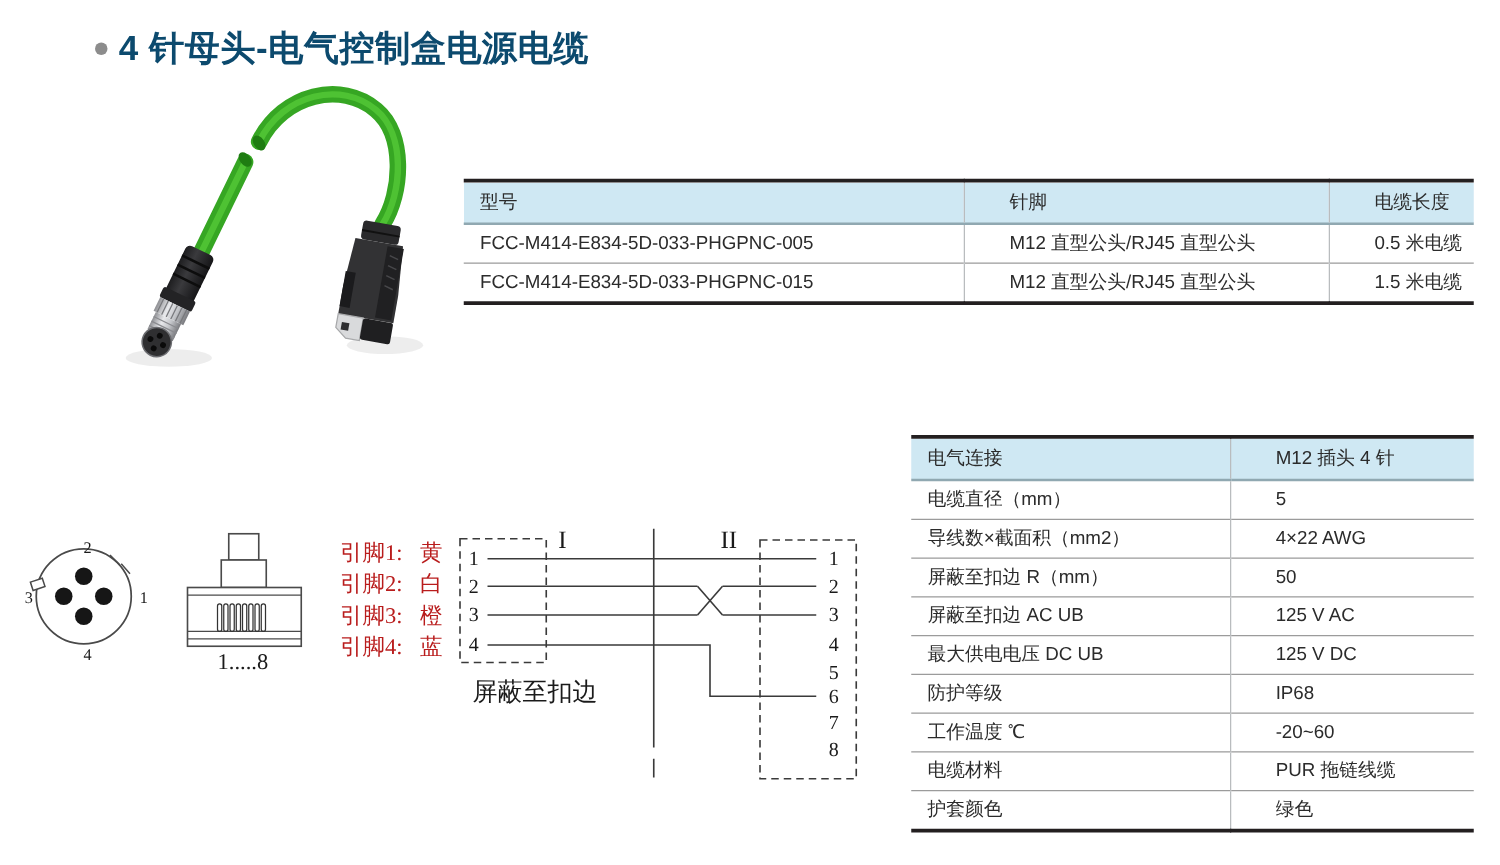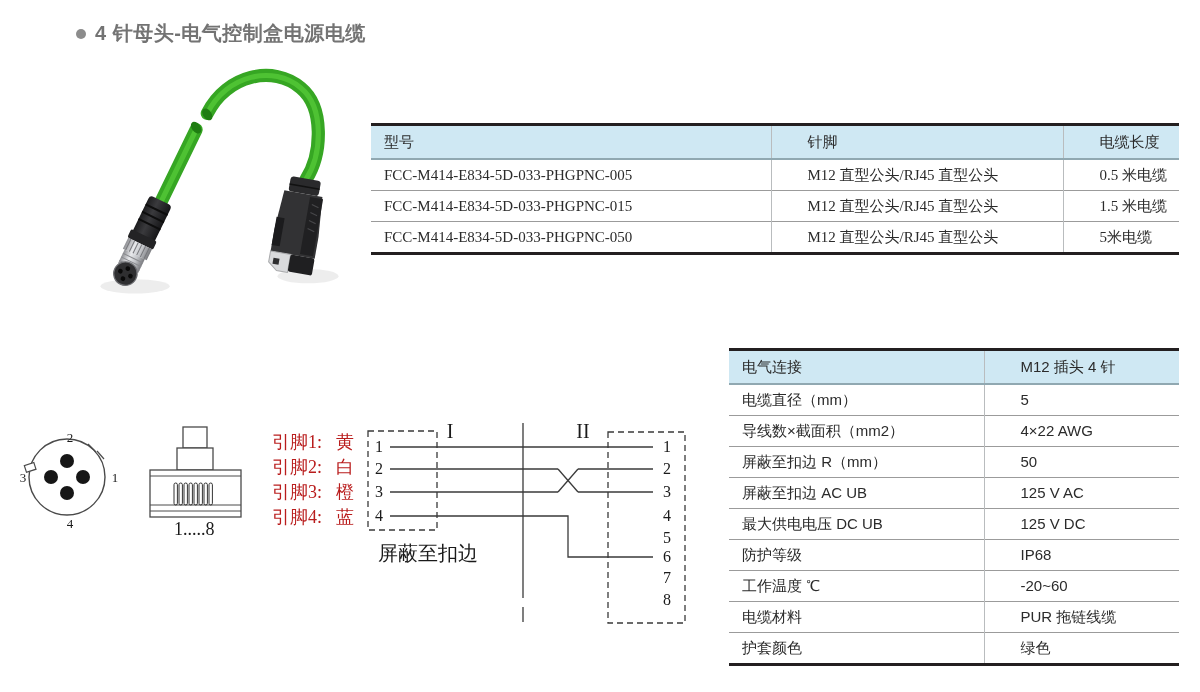--- a/index.html
+++ b/index.html
@@ -4,40 +4,40 @@
 <style>
   html,body { margin:0; padding:0; }
   body {
     width:1200px; height:692px; position:relative; overflow:hidden;
     background:#ffffff; font-family:"Liberation Sans", sans-serif; color:#2b2b2b;
   }
 
   
   .title-row { position:absolute; left:76px; top:20px; display:flex; align-items:center; gap:9px; }
   .bullet { width:10px; height:10px; border-radius:50%; background:#8c8c8c; flex:0 0 auto; }
-  .title { margin:0; font-size:20px; font-weight:bold; color:#737373; letter-spacing:0.5px; }
+  .title { margin:0; font-size:28px; font-weight:bold; color:#0c4a6e; letter-spacing:0.5px; }
 
   
   .product-photo { position:absolute; left:72px; top:60px; width:295px; height:240px; }
 
   
   .spec-table {
     position:absolute; border-collapse:collapse; table-layout:fixed; font-size:15px;
     color:#2b2b2b; border-top:3px solid #231f20; border-bottom:3px solid #231f20;
     background:#ffffff;
   }
   .spec-table th, .spec-table td {
     font-weight:normal; text-align:left; padding:0 13px; height:30px; line-height:30px;
     white-space:nowrap; overflow:hidden;
   }
   .spec-table thead th { background:#cfe8f3; height:32px; line-height:32px; border-bottom:2px solid #90a8b1; }
   .spec-table td + td, .spec-table th + th { border-left:1px solid #b9bcbe;padding-left:36px; }
   .spec-table tbody tr + tr td { border-top:1px solid #9b9b9b; }
 
-  #models-table { left:371px; top:123px; width:808px;font-family:Liberation Serif, serif; }
+  #models-table { left:371px; top:143px; width:808px; }
   #specs-table  { left:729px; top:348px; width:450px; }
 
   
   .m12-face  { position:absolute; left:14px;  top:420px; width:110px; height:118px; }
   .rj45-face { position:absolute; left:148px; top:413px; width:95px;  height:130px; }
   .diagram-text { font-family:"Liberation Serif", serif; fill:#1a1a1a; }
 
   
   .legend { position:absolute; left:272px; top:430px; width:82px; font-family:Liberation Serif, serif; font-size:18px; color:#b91c1c; }
   .legend-row { display:flex; justify-content:space-between; line-height:25px; }
@@ -150,25 +150,20 @@
         <tr>
           <td>FCC-M414-E834-5D-033-PHGPNC-005</td>
           <td>M12 直型公头/RJ45 直型公头</td>
           <td>0.5 米电缆</td>
         </tr>
         <tr>
           <td>FCC-M414-E834-5D-033-PHGPNC-015</td>
           <td>M12 直型公头/RJ45 直型公头</td>
           <td>1.5 米电缆</td>
         </tr>
-        <tr>
-          <td>FCC-M414-E834-5D-033-PHGPNC-050</td>
-          <td>M12 直型公头/RJ45 直型公头</td>
-          <td>5米电缆</td>
-        </tr>
       </tbody>
   </table>
 
   <table class="spec-table" id="specs-table">
     <colgroup>
         <col style="width:255px">
         <col style="width:195px">
       </colgroup>
     <thead>
       <tr>

